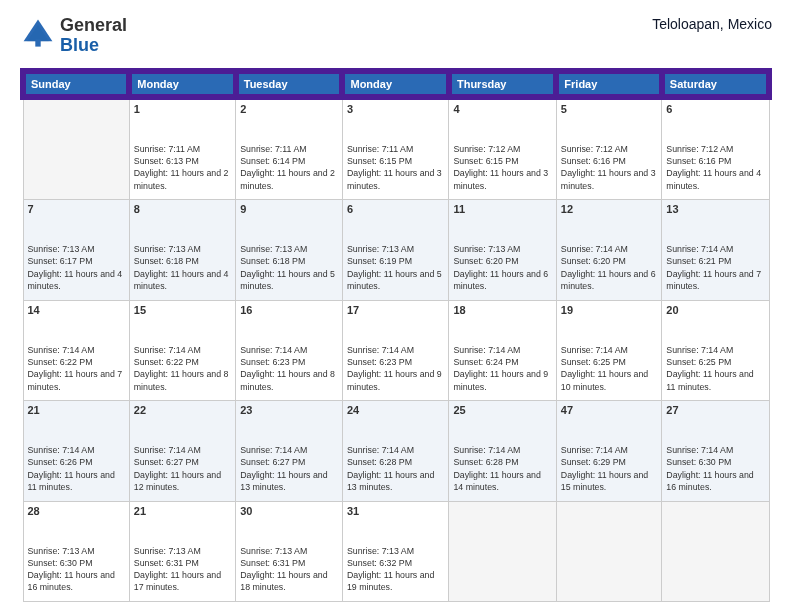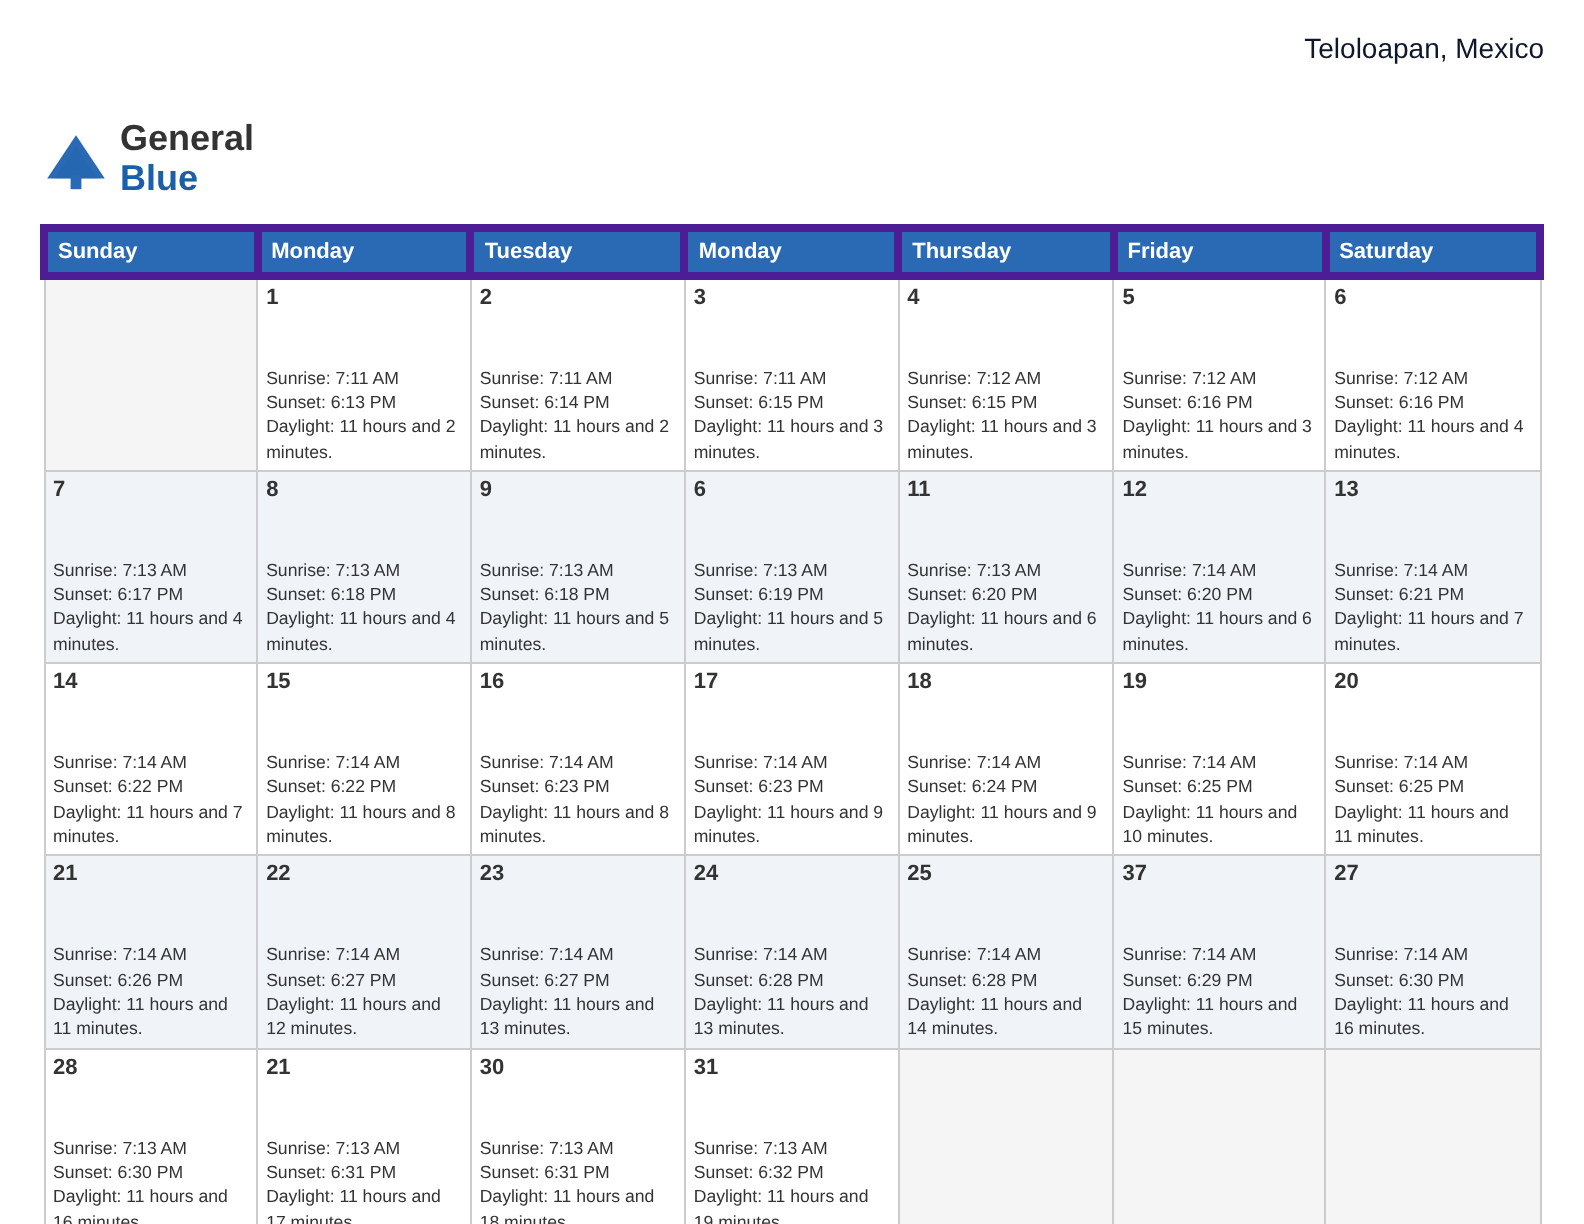--- a/index.html
+++ b/index.html
@@ -18,23 +18,22 @@
       flex-direction: column;
     }
     .header {
       display: flex;
       justify-content: space-between;
       align-items: flex-start;
       margin-bottom: 12px;
     }
     .logo {
       display: flex;
-      align-items: flex-end;
+      align-items: flex-start;
       gap: 4px;
-      margin-top: 44px;
     }
     .logo-text {
       display: flex;
       flex-direction: column;
       line-height: 1.1;
     }
     .logo-general {
       font-size: 18px;
       font-weight: bold;
       color: #333;
@@ -66,21 +65,21 @@
       width: 100%;
       font-size: 9.5px;
     }
     .calendar thead tr th {
       background-color: #2a6ab5;
       color: #fff;
       text-align: left;
       padding: 4px 5px;
       font-size: 11px;
       font-weight: bold;
-      border: 4px solid #4c1d95;
+      border: 6px solid #4c1d95;
     }
     .calendar tbody tr td {
       vertical-align: top;
       border: 1px solid #ccc;
       padding: 3px 4px;
       width: 113px;
       min-height: 80px;
       height: 80px;
     }
     .calendar tbody tr:last-child td {
@@ -249,21 +248,21 @@
           </td>
           <td>
             <span class="day-num">24</span>
             <div class="day-info">Sunrise: 7:14 AM<br>Sunset: 6:28 PM<br>Daylight: 11 hours and 13 minutes.</div>
           </td>
           <td>
             <span class="day-num">25</span>
             <div class="day-info">Sunrise: 7:14 AM<br>Sunset: 6:28 PM<br>Daylight: 11 hours and 14 minutes.</div>
           </td>
           <td>
-            <span class="day-num">37</span>
+            <span class="day-num">47</span>
             <div class="day-info">Sunrise: 7:14 AM<br>Sunset: 6:29 PM<br>Daylight: 11 hours and 15 minutes.</div>
           </td>
           <td>
             <span class="day-num">27</span>
             <div class="day-info">Sunrise: 7:14 AM<br>Sunset: 6:30 PM<br>Daylight: 11 hours and 16 minutes.</div>
           </td>
         </tr>
         <tr>
           <td>
             <span class="day-num">28</span>

